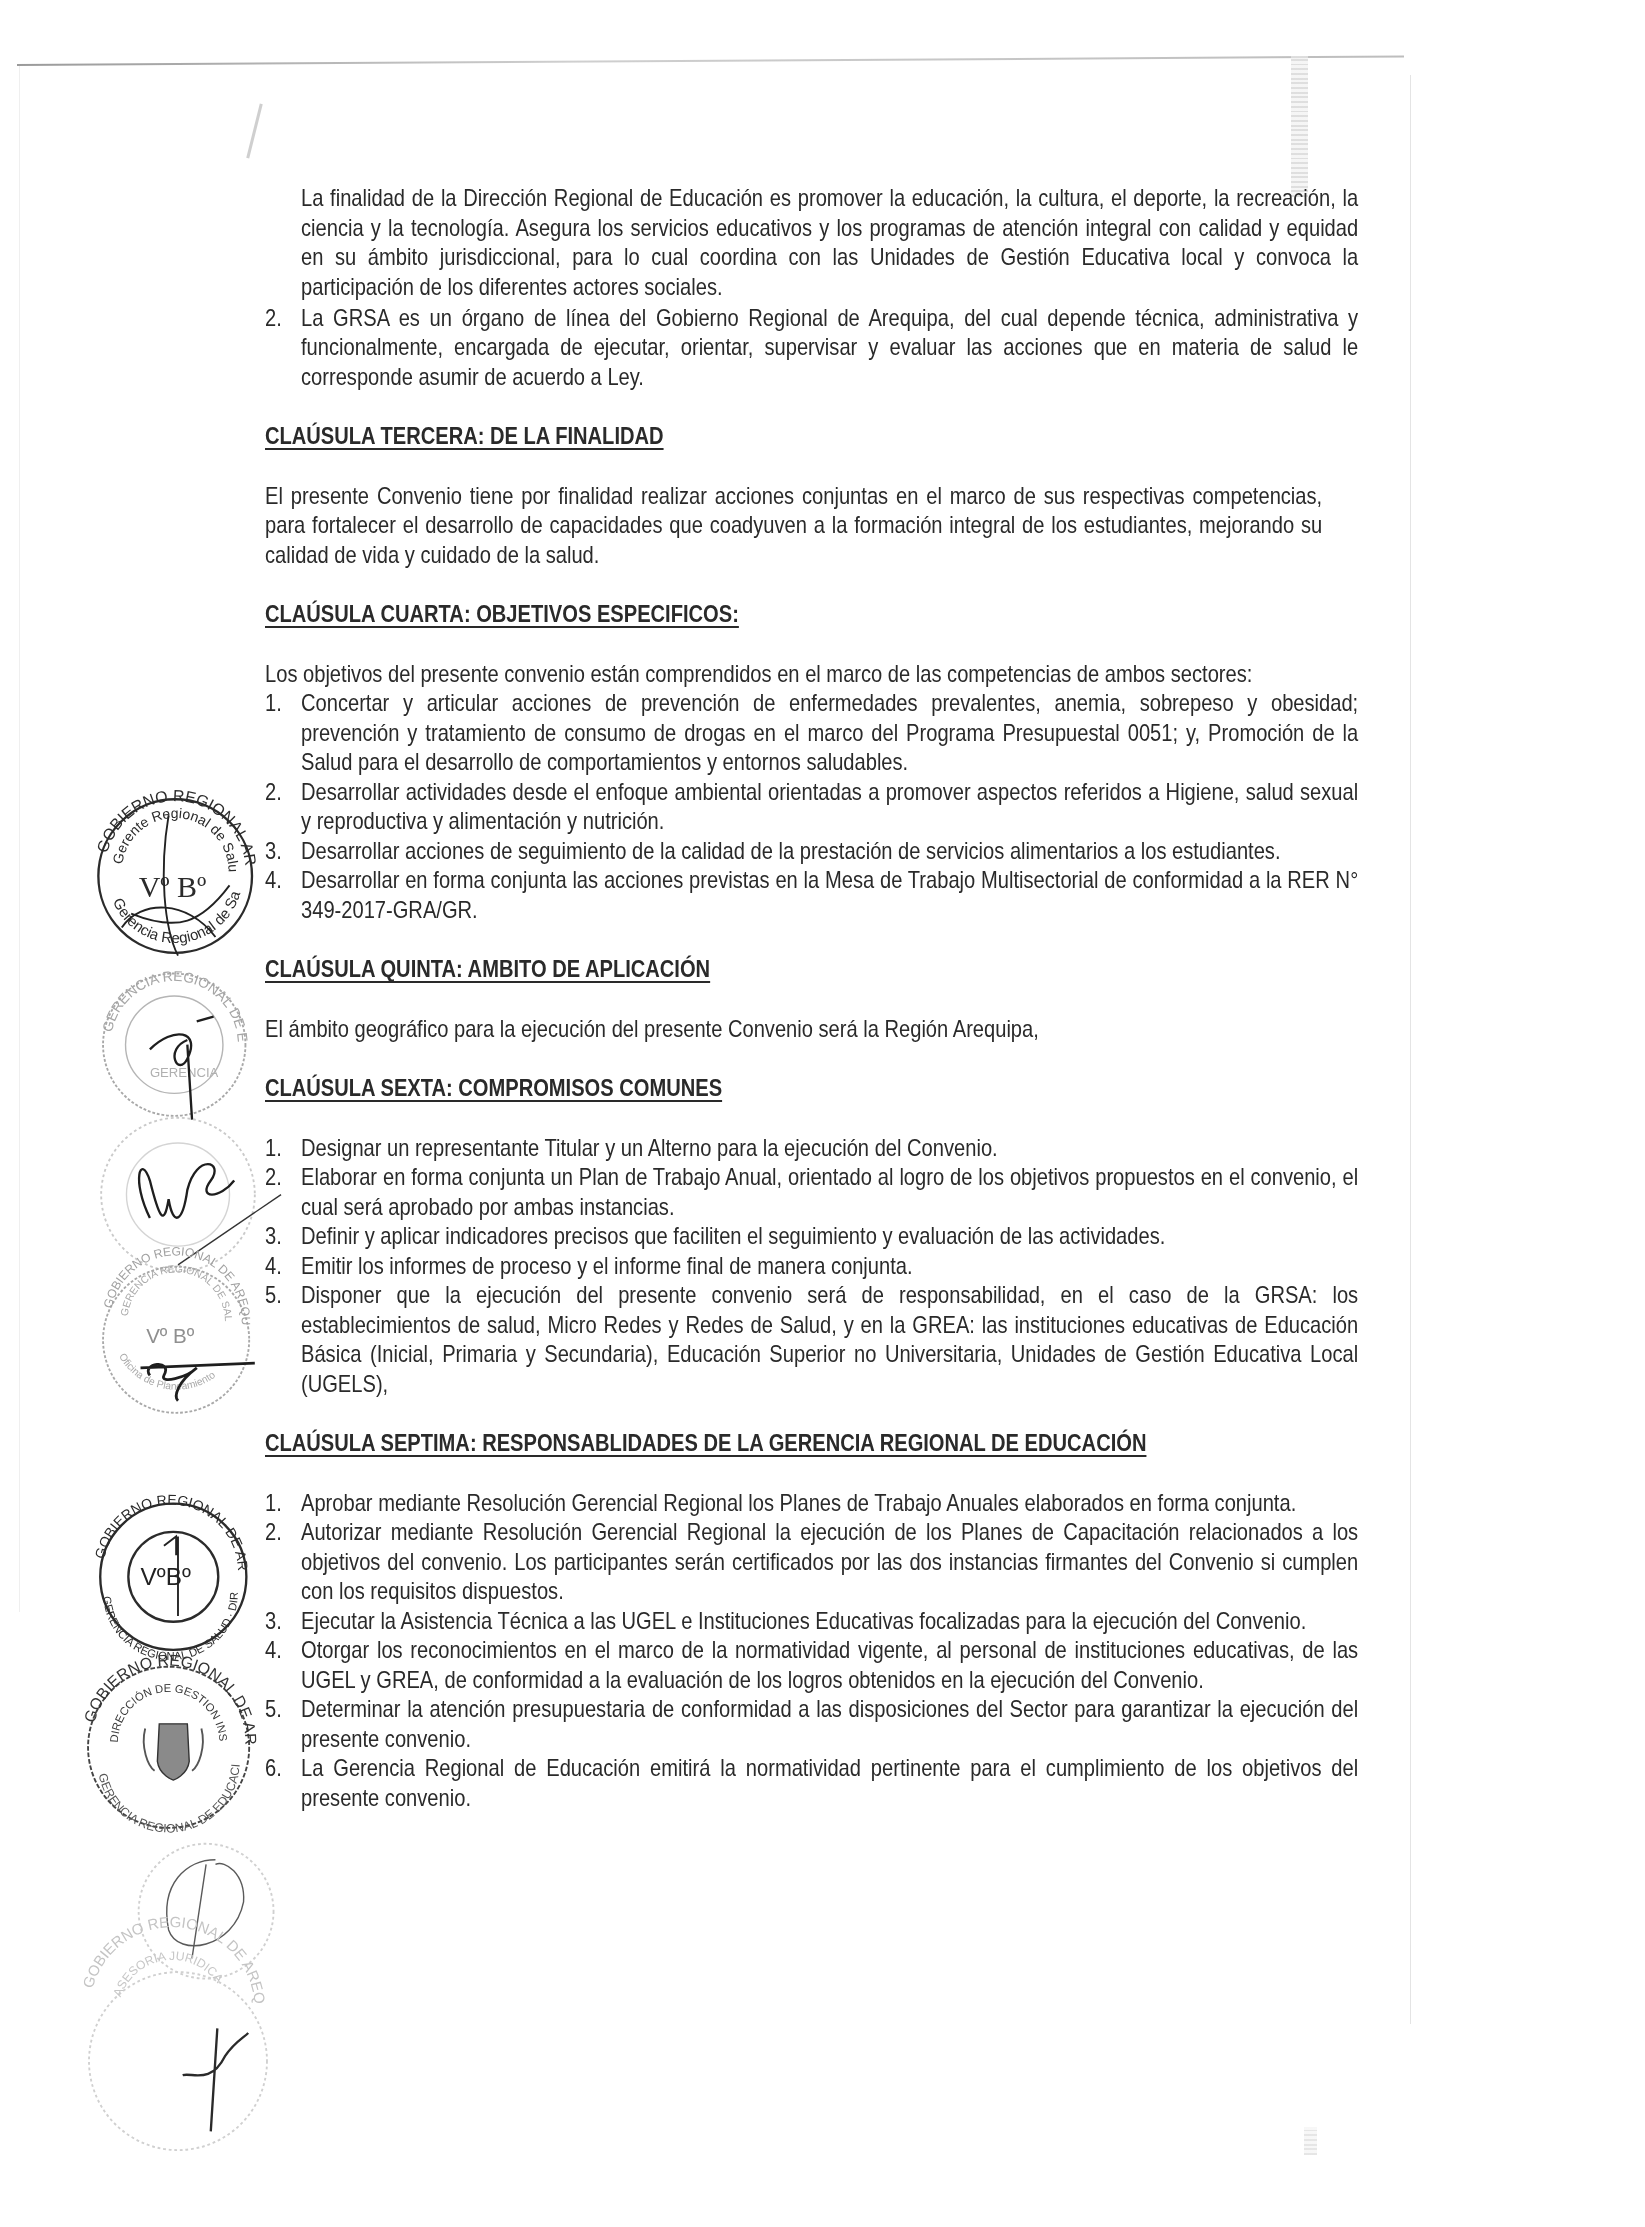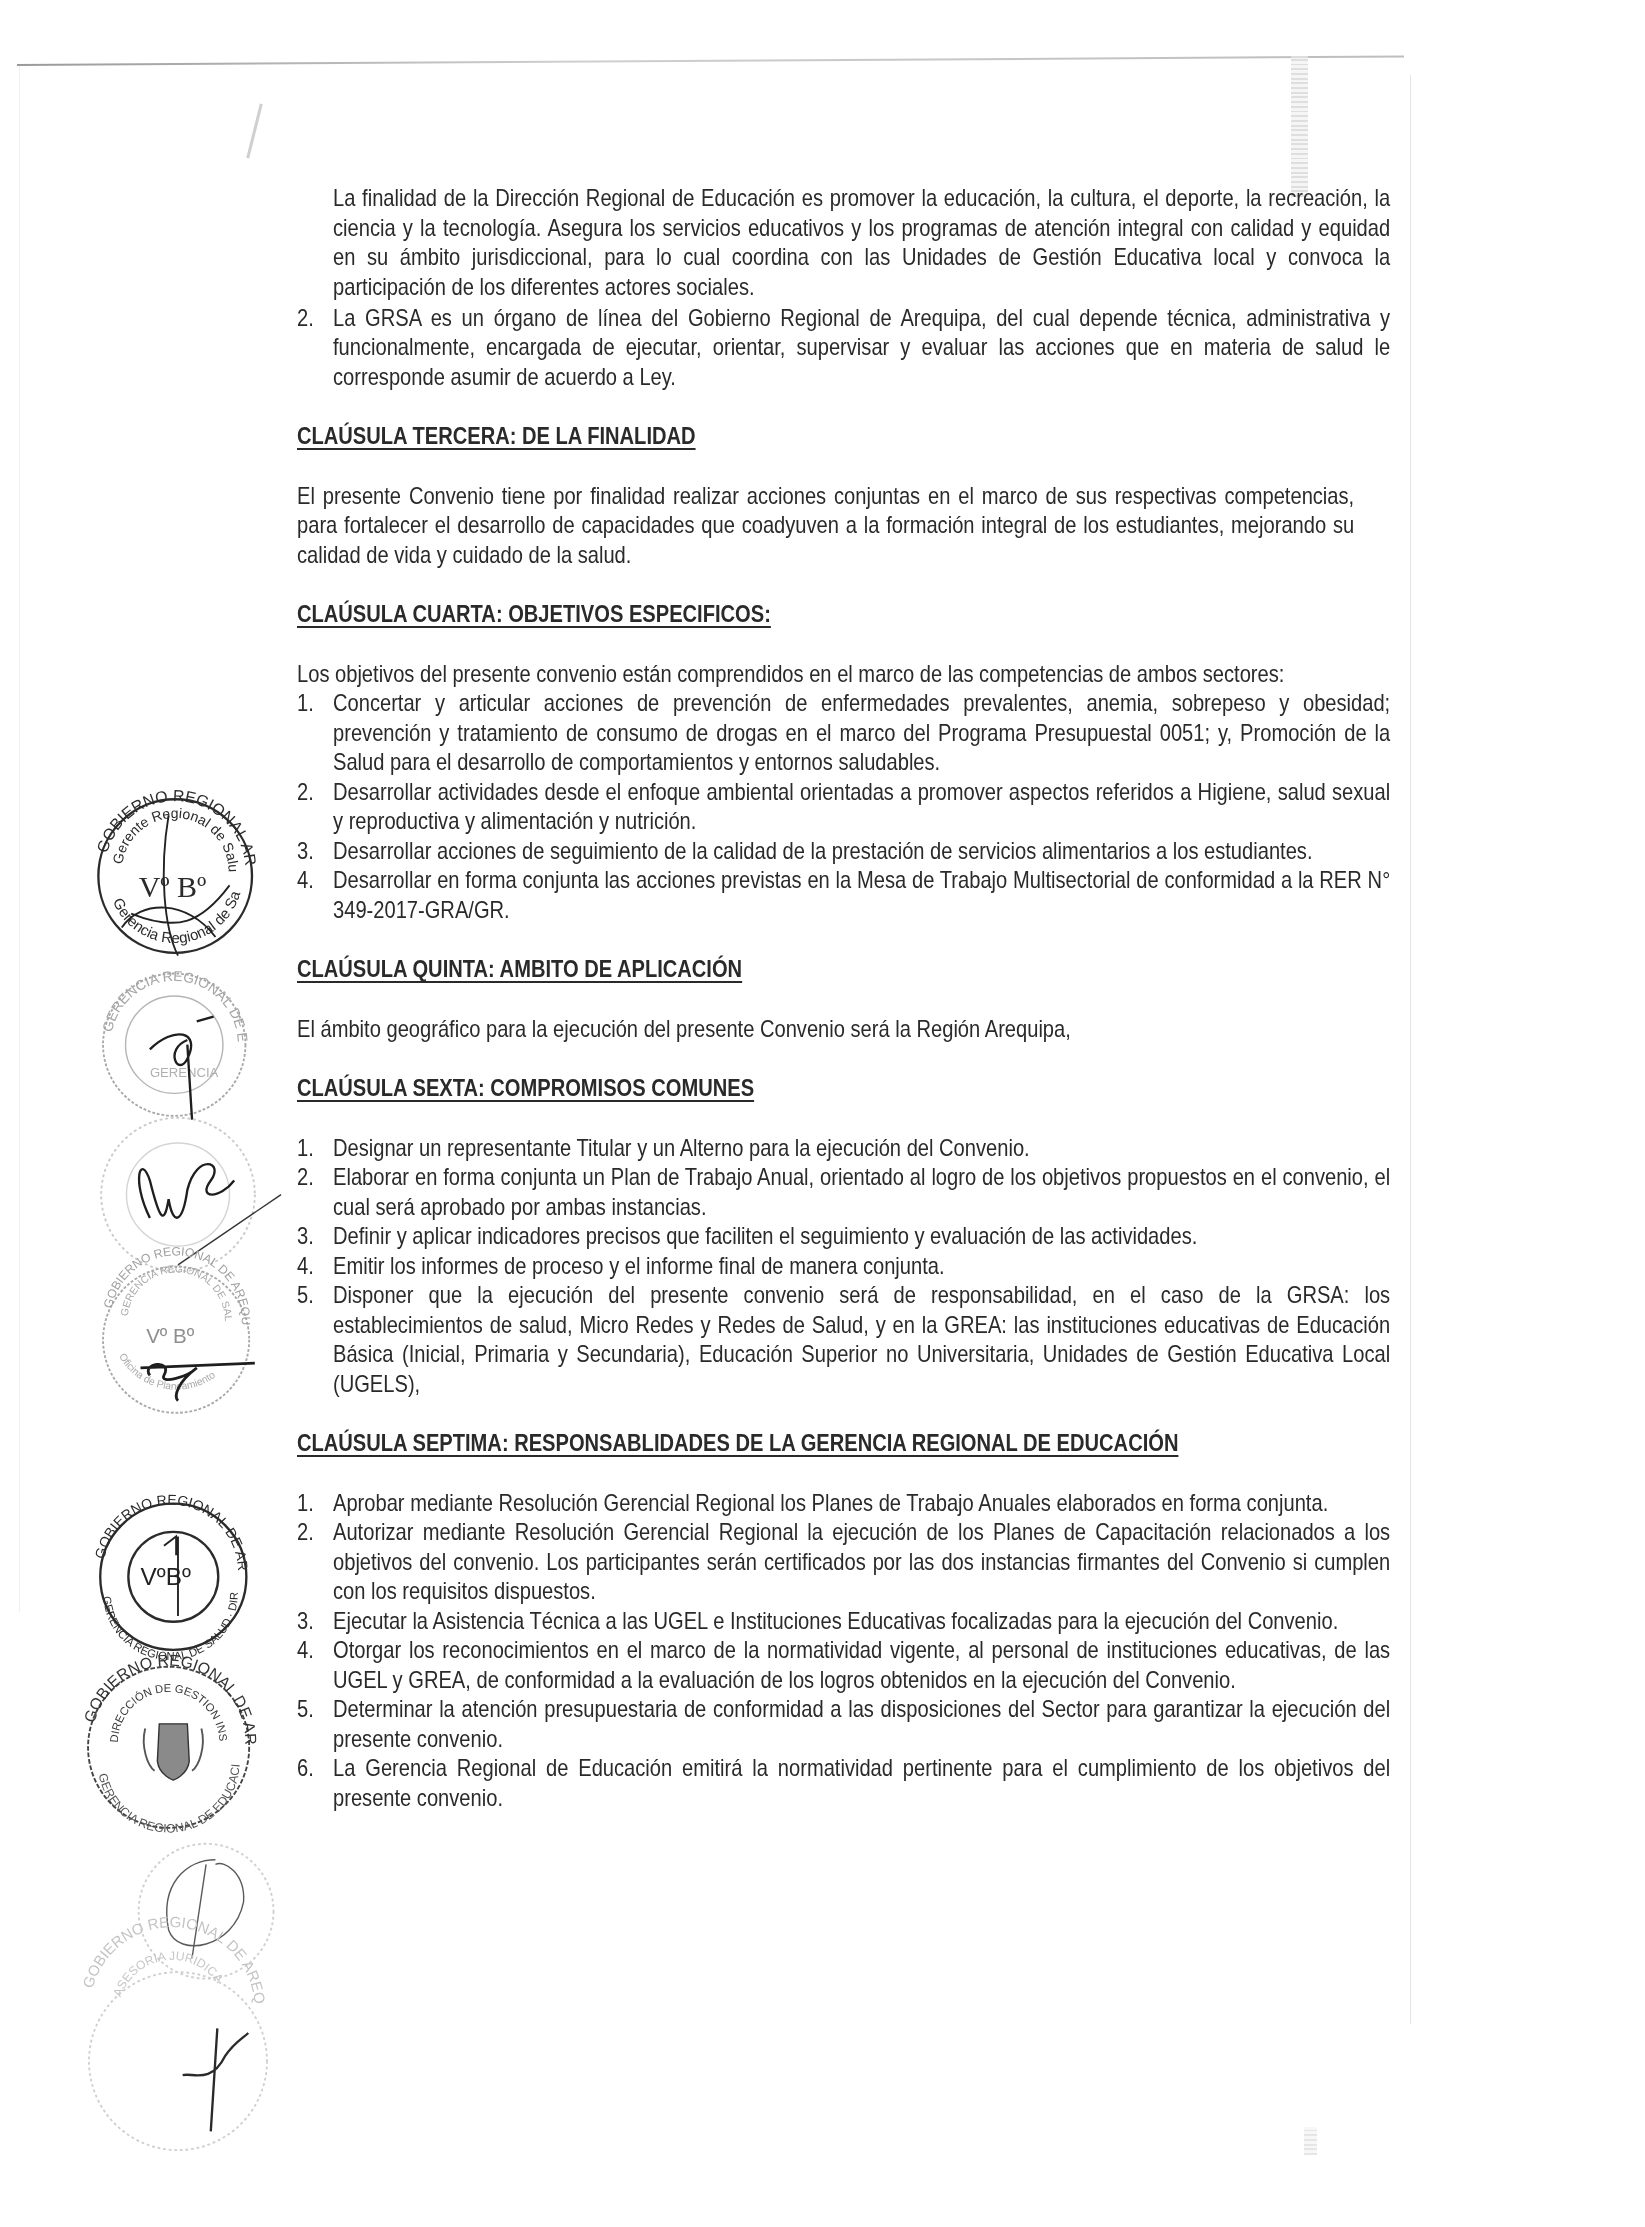--- a/index.html
+++ b/index.html
@@ -221,15 +221,15 @@
       </li>
     <li>
         <span class="num">6.</span>
         <span class="txt">La Gerencia Regional de Educación emitirá la normatividad pertinente para el cumplimiento de los objetivos del presente convenio.</span>
       </li>
   </ol>
 </div>
 
 <style>
   
-  .doc { left:333px; width:1057px; }
+  .doc { left:301px; width:1057px; }
 </style>
 
 
 </body></html>

